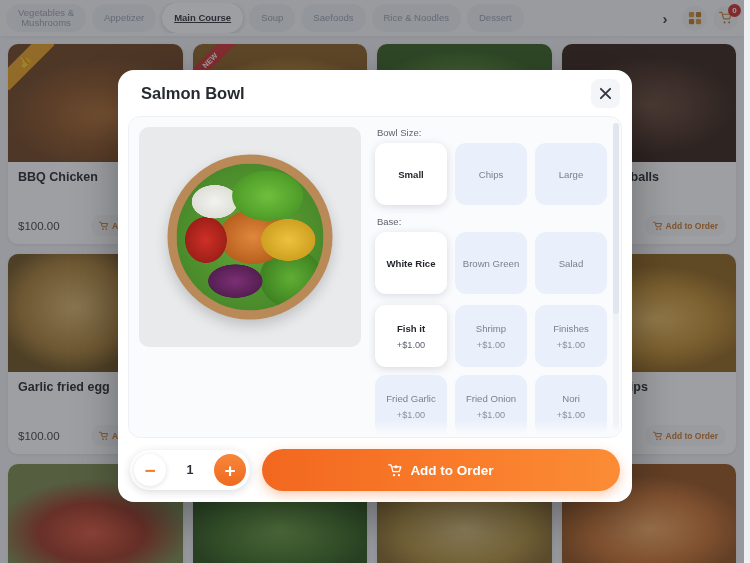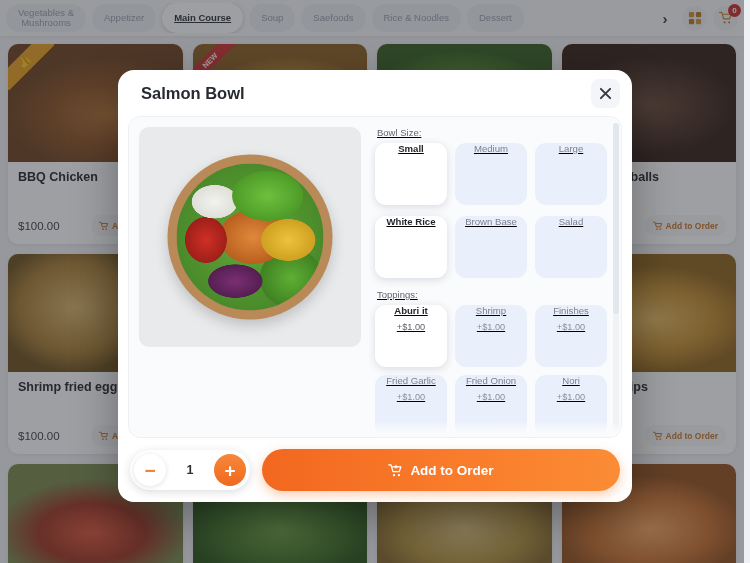--- a/index.html
+++ b/index.html
@@ -202,29 +202,29 @@
       radial-gradient(ellipse 30% 28% at 78% 78%, #5fae34 0%, #3f8222 70%, transparent 72%),
       radial-gradient(circle at 50% 50%, #63a83a 0%, #3f7d24 100%);
   }
   .desc {
     font-size: 9.6px; line-height: 1.52; color: #5b626c;
     padding: 2px 2px 0 2px;
   }
 
   .col-right {
     flex: 1 1 auto; padding: 10px 14px 0 6px;
-    position: relative; overflow: hidden; text-decoration: underline;
+    position: relative; overflow: hidden;
   }
   .opt-label { font-size: 9.5px; color: #5e646e; margin: 0 0 5px 2px; }
   .opt-row { display: grid; grid-template-columns: repeat(3, 1fr); gap: 8px; margin-bottom: 11px; }
   .opt-row.tight { margin-bottom: 8px; }
   .opt {
     height: 62px; border-radius: 11px;
     background: #eaf0fb;
-    display: flex; flex-direction: column; align-items: center; 
+    display: flex; flex-direction: column; align-items: center; justify-content: center;
     gap: 6px;
     font-size: 9.6px; color: #7b818c; font-weight: 500;
   }
   .opt .price { font-size: 9.2px; color: #8a909a; }
   .opt.sel {
     background: #ffffff;
     color: #24282e; font-weight: 700;
     box-shadow: 0 2px 9px rgba(40,50,80,.16);
   }
   .opt.sel .price { color: #5c626c; font-weight: 400; }
@@ -379,21 +379,21 @@
                   <circle cx="14.6" cy="16.3" r="1.6" fill="#c9762a"></circle>
                 </svg>
                 <span>Add to Order</span>
               </div>
             </div>
           </div>
         </div>
         <div class="card">
           <div class="card-img ph-jar"></div>
           <div class="card-body">
-            <div class="card-title">Shrimp fried egg</div>
+            <div class="card-title">Garlic fried egg</div>
             <div class="card-foot">
               <div class="card-price">$100.00</div>
               <div class="add-btn">
                 <svg width="10" height="10" viewBox="0 0 20 20" aria-hidden="true">
                   <path d="M1 2.5h3l2.6 9h8.4l2.2-6.4H6" fill="none" stroke="#c9762a" stroke-width="2" stroke-linecap="round" stroke-linejoin="round"></path>
                   <circle cx="8" cy="16.3" r="1.6" fill="#c9762a"></circle>
                   <circle cx="14.6" cy="16.3" r="1.6" fill="#c9762a"></circle>
                 </svg>
                 <span>Add to Order</span>
               </div>
@@ -489,41 +489,41 @@
       </div>
 
       <div class="col-right">
         <div id="opts-host">
             <div class="opt-label">Bowl Size:</div>
             <div class="opt-row">
               <div class="opt sel">
                 <div>Small</div>
               </div>
               <div class="opt">
-                <div>Medium</div>
+                <div>Chips</div>
               </div>
               <div class="opt">
                 <div>Large</div>
               </div>
             </div>
+            <div class="opt-label">Base:</div>
             <div class="opt-row">
               <div class="opt sel">
                 <div>White Rice</div>
               </div>
               <div class="opt">
-                <div>Brown Base</div>
+                <div>Brown Green</div>
               </div>
               <div class="opt">
                 <div>Salad</div>
               </div>
             </div>
-            <div class="opt-label">Toppings:</div>
             <div class="opt-row tight">
               <div class="opt sel">
-                <div>Aburi it</div>
+                <div>Fish it</div>
                 <div class="price">+$1.00</div>
               </div>
               <div class="opt">
                 <div>Shrimp</div>
                 <div class="price">+$1.00</div>
               </div>
               <div class="opt">
                 <div>Finishes</div>
                 <div class="price">+$1.00</div>
               </div>

